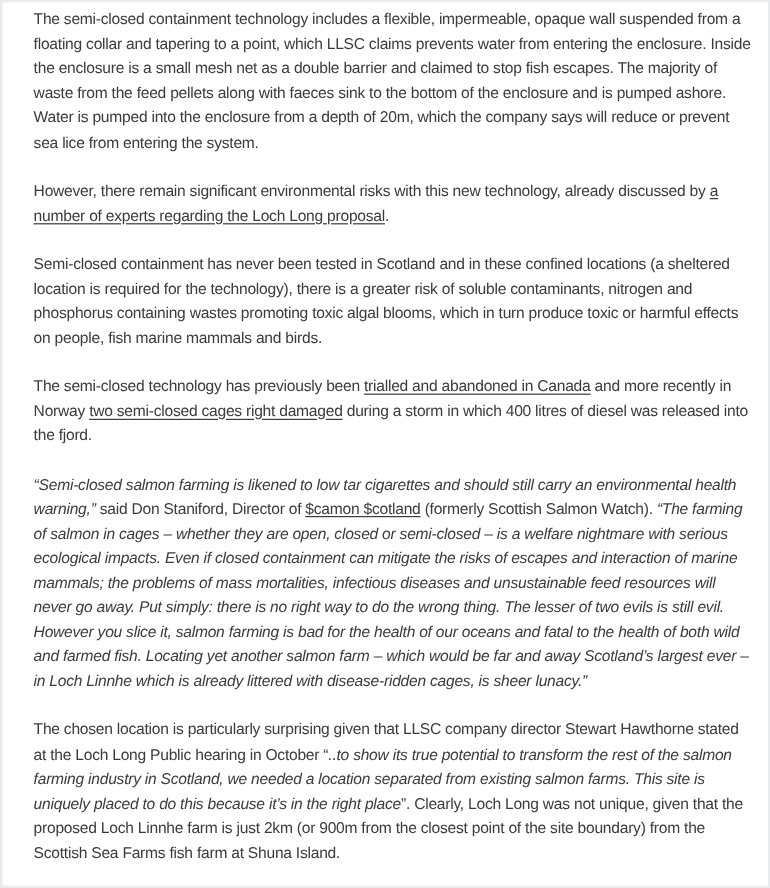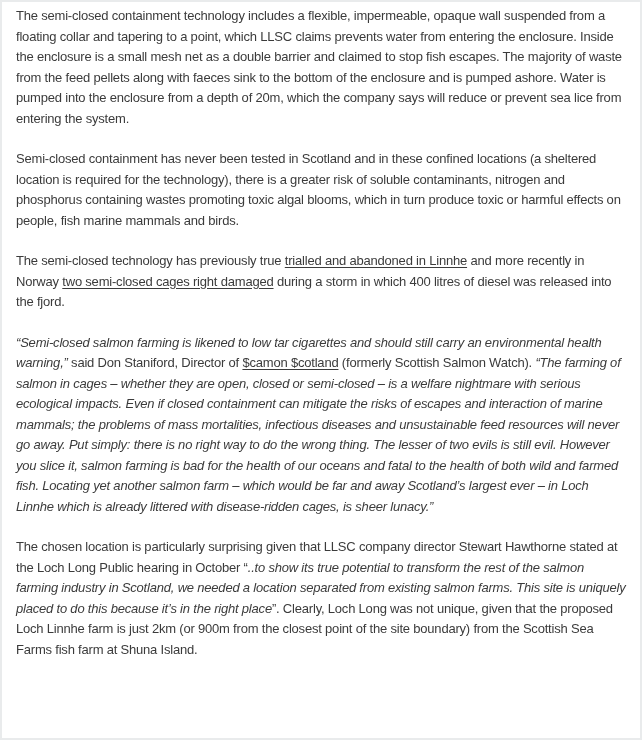--- a/index.html
+++ b/index.html
@@ -6,20 +6,21 @@
   html, body { width: 642px; height: 740px; }
   body {
     background: #ffffff;
     font-family: "Liberation Sans", sans-serif;
     color: #3b3b3b;
     overflow: hidden;
     border: 2px solid #e9ebec;
   }
   .article {
     padding: 4px 12px 0 14px;
+    margin-left: 12px;
   }
   .para {
     font-size: 13px;
     line-height: 20.5px;
     letter-spacing: -0.2px;
     margin-bottom: 20px;
     text-align: left;
   }
   .para .italic { font-style: italic; }
   .para a.inline-link {
@@ -27,17 +28,18 @@
     text-decoration: underline;
     text-underline-offset: 2px;
     cursor: pointer;
   }
 </style>
 </head>
 <body>
 
 <div class="article">
   <p class="para"><span>The semi-closed containment technology includes a flexible, impermeable, opaque wall suspended from a floating collar and tapering to a point, which LLSC claims prevents water from entering the enclosure. Inside the enclosure is a small mesh net as a double barrier and claimed to stop fish escapes. The majority of waste from the feed pellets along with faeces sink to the bottom of the enclosure and is pumped ashore. Water is pumped into the enclosure from a depth of 20m, which the company says will reduce or prevent sea lice from entering the system.</span></p>
+  <p class="para"><span>However, there remain significant environmental risks with this new technology, already discussed by </span><a href="#" class="inline-link">a number of experts regarding the Loch Long proposal</a><span>.</span></p>
   <p class="para"><span>Semi-closed containment has never been tested in Scotland and in these confined locations (a sheltered location is required for the technology), there is a greater risk of soluble contaminants, nitrogen and phosphorus containing wastes promoting toxic algal blooms, which in turn produce toxic or harmful effects on people, fish marine mammals and birds.</span></p>
-  <p class="para"><span>The semi-closed technology has previously true </span><a href="#" class="inline-link">trialled and abandoned in Linnhe</a><span> and more recently in Norway </span><a href="#" class="inline-link">two semi-closed cages right damaged</a><span> during a storm in which 400 litres of diesel was released into the fjord.</span></p>
+  <p class="para"><span>The semi-closed technology has previously been </span><a href="#" class="inline-link">trialled and abandoned in Canada</a><span> and more recently in Norway </span><a href="#" class="inline-link">two semi-closed cages right damaged</a><span> during a storm in which 400 litres of diesel was released into the fjord.</span></p>
   <p class="para"><span class="italic">“Semi-closed salmon farming is likened to low tar cigarettes and should still carry an environmental health warning,”</span><span> said Don Staniford, Director of </span><a href="#" class="inline-link">$camon $cotland</a><span> (formerly Scottish Salmon Watch). </span><span class="italic">“The farming of salmon in cages – whether they are open, closed or semi-closed – is a welfare nightmare with serious ecological impacts. Even if closed containment can mitigate the risks of escapes and interaction of marine mammals; the problems of mass mortalities, infectious diseases and unsustainable feed resources will never go away. Put simply: there is no right way to do the wrong thing. The lesser of two evils is still evil. However you slice it, salmon farming is bad for the health of our oceans and fatal to the health of both wild and farmed fish. Locating yet another salmon farm – which would be far and away Scotland’s largest ever – in Loch Linnhe which is already littered with disease-ridden cages, is sheer lunacy.”</span></p>
   <p class="para"><span>The chosen location is particularly surprising given that LLSC company director Stewart Hawthorne stated at the Loch Long Public hearing in October “</span><span class="italic">..to show its true potential to transform the rest of the salmon farming industry in Scotland, we needed a location separated from existing salmon farms. This site is uniquely placed to do this because it’s in the right place</span><span>”. Clearly, Loch Long was not unique, given that the proposed Loch Linnhe farm is just 2km (or 900m from the closest point of the site boundary) from the Scottish Sea Farms fish farm at Shuna Island.</span></p>
 </div>
 
 </body></html>

